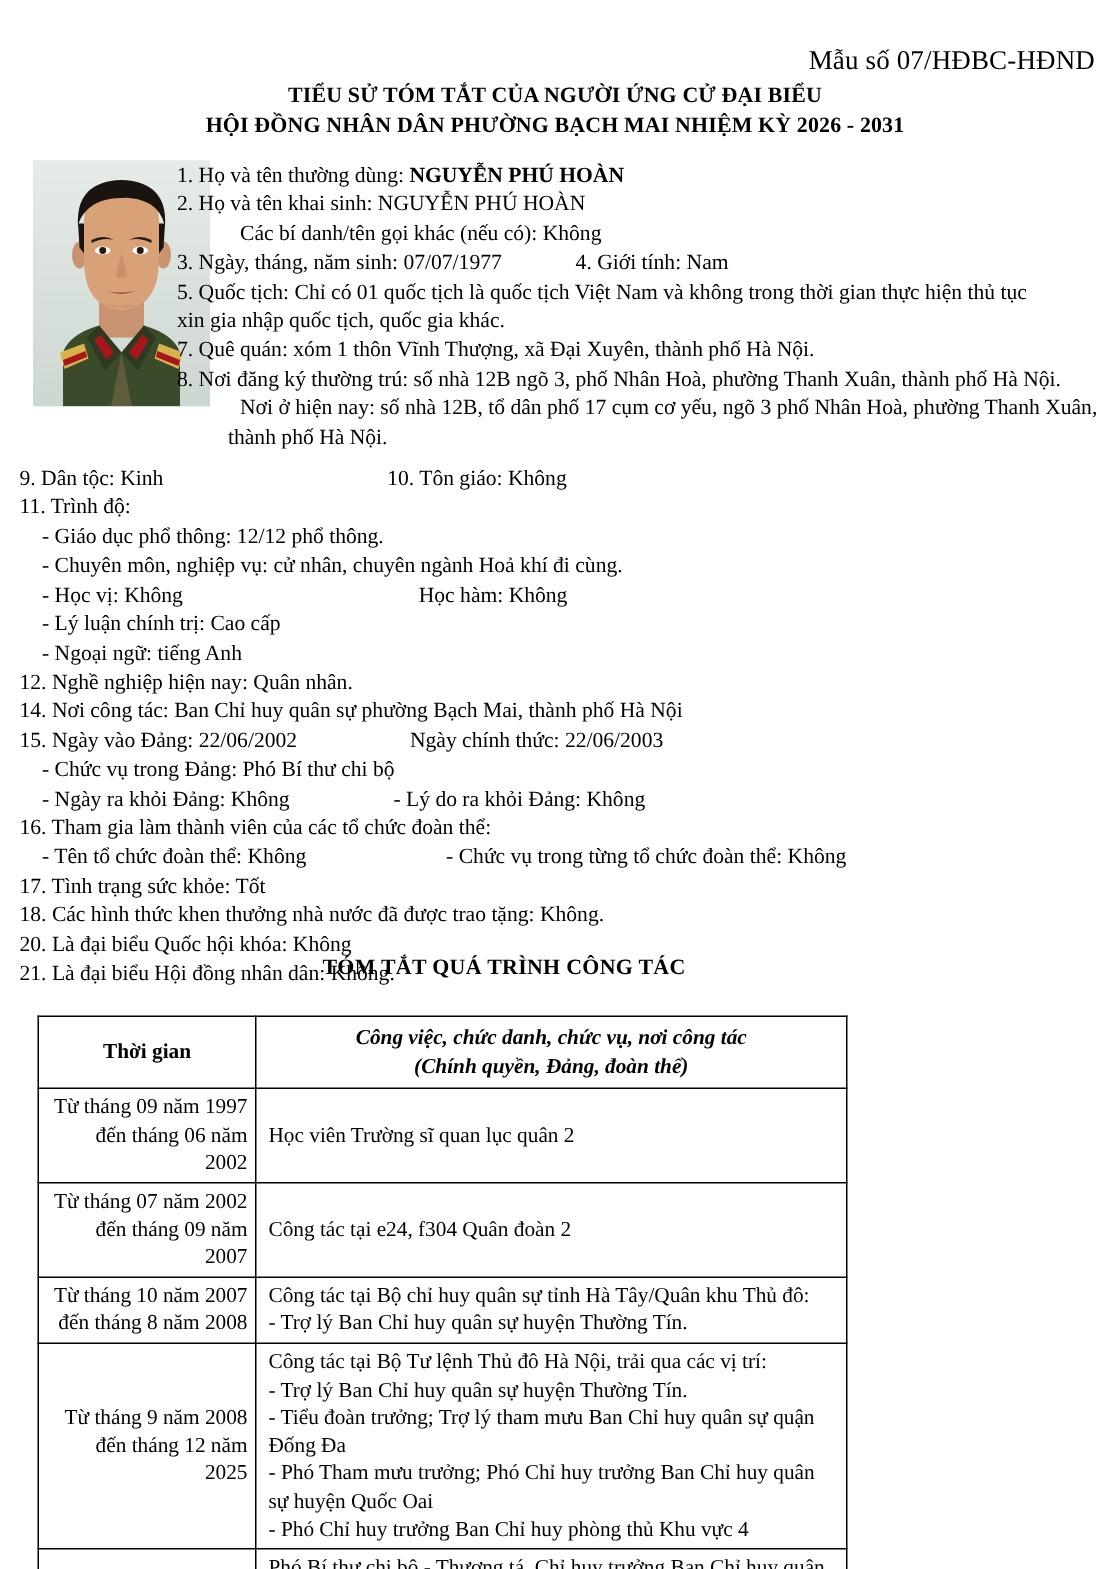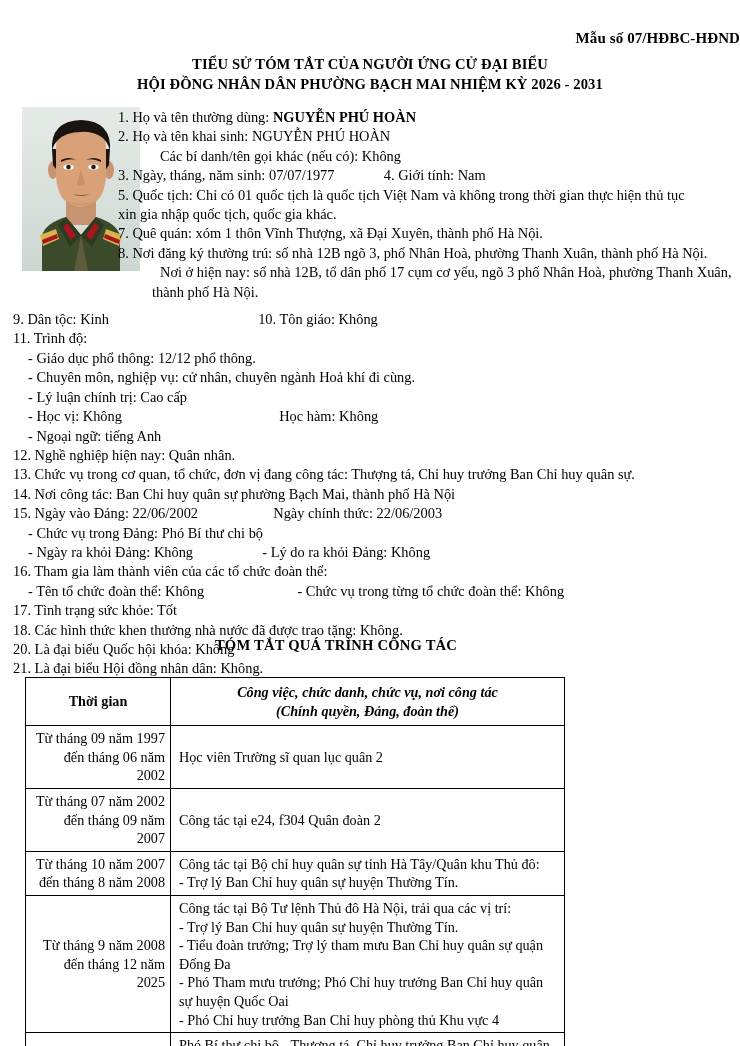--- a/index.html
+++ b/index.html
@@ -20,23 +20,23 @@
     width: 740px;
     height: 1046px;
     padding: 0;
     box-sizing: border-box;
   }
 
   
   .form-code {
     position: absolute;
     top: 30px;
-    right: 0;
-    font-size: 15px;
-    font-weight: 700;
+    right: 10px;
+    font-size: 18px;
+    font-weight: 400;
     letter-spacing: 0.1px;
     white-space: nowrap;
   }
   .doc-title {
     position: absolute;
     top: 55px;
     left: 0;
     width: 740px;
     text-align: center;
     font-size: 14.6px;
@@ -219,30 +219,29 @@
 
     <div class="line indent-full" style="margin-top:8px">
       <span>9. Dân tộc: Kinh</span>
       <span class="sp-col" style="width:142px"></span>
       <span>10. Tôn giáo: Không</span>
     </div>
 
     <div class="line indent-full">11. Trình độ:</div>
     <div class="line indent-sub">- Giáo dục phổ thông: 12/12 phổ thông.</div>
     <div class="line indent-sub">- Chuyên môn, nghiệp vụ: cử nhân, chuyên ngành Hoả khí đi cùng.</div>
-    <div class="line indent-sub">- Lý luận chính trị: Cao cấp</div>
     <div class="line indent-sub">
       <span>- Học vị: Không</span>
       <span class="sp-col" style="width:150px"></span>
       <span>Học hàm: Không</span>
     </div>
+    <div class="line indent-sub">- Lý luận chính trị: Cao cấp</div>
     <div class="line indent-sub">- Ngoại ngữ: tiếng Anh</div>
 
     <div class="line indent-full">12. Nghề nghiệp hiện nay: Quân nhân.</div>
-    <div class="line indent-full">13. Chức vụ trong cơ quan, tổ chức, đơn vị đang công tác: Thượng tá, Chỉ huy trưởng Ban Chỉ huy quân sự.</div>
     <div class="line indent-full">14. Nơi công tác: Ban Chỉ huy quân sự phường Bạch Mai, thành phố Hà Nội</div>
 
     <div class="line indent-full">
       <span>15. Ngày vào Đảng: 22/06/2002</span>
       <span class="sp-col" style="width:68px"></span>
       <span>Ngày chính thức: 22/06/2003</span>
     </div>
     <div class="line indent-sub">- Chức vụ trong Đảng: Phó Bí thư chi bộ</div>
     <div class="line indent-sub">
       <span>- Ngày ra khỏi Đảng: Không</span>

